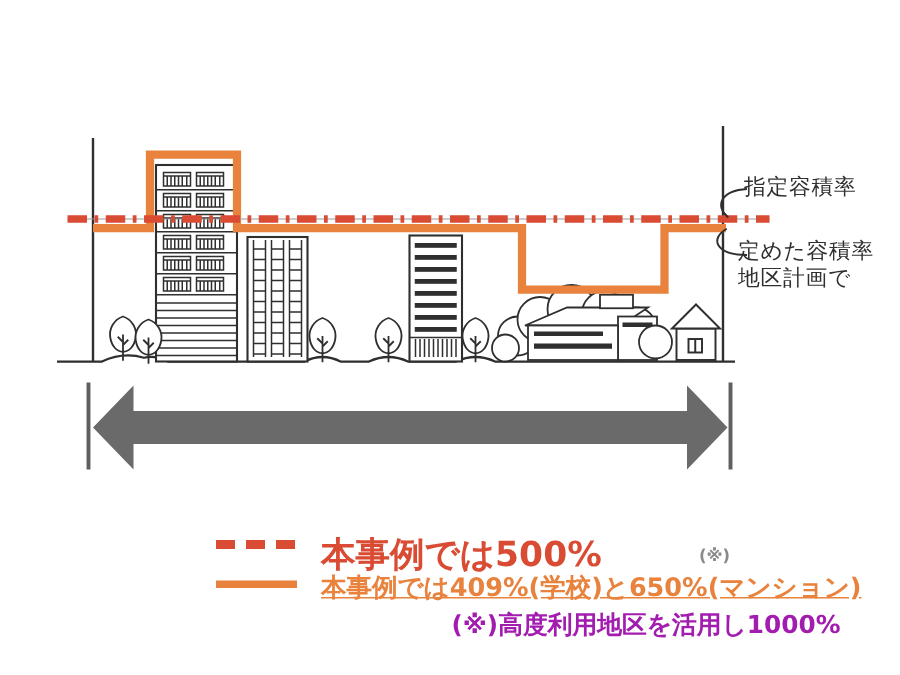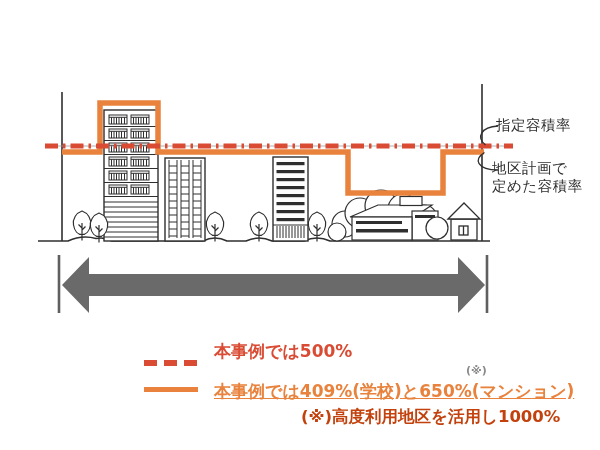--- a/index.html
+++ b/index.html
@@ -12,24 +12,24 @@
   .rlabel.designated{left:496px;top:117px;}
   .rlabel.district{left:492px;top:160px;}
   .legend-swatch-dashed{
     position:absolute;left:144px;top:360px;width:53px;height:6px;
     background:repeating-linear-gradient(90deg,#d94b33 0 13px,transparent 13px 20px);
   }
   .legend-swatch-solid{
     position:absolute;left:144px;top:387px;width:54px;height:5px;background:#e8823c;
   }
   .legend-text{position:absolute;font-weight:bold;white-space:nowrap;}
-  .legend-text.designated{left:214px;top:340px;font-size:17px;color:#d94b33;}
+  .legend-text.designated{left:214px;top:354px;font-size:23px;color:#d94b33;}
   .legend-text.district{left:214px;top:380px;font-size:17px;color:#e8823c;text-decoration:underline;}
   .legend-sup{position:absolute;left:466px;top:364px;font-size:11px;color:#8a8a8a;font-weight:bold;white-space:nowrap;}
-  .legend-footnote{position:absolute;left:301px;top:406px;font-size:16.5px;font-weight:bold;color:#c2410c;white-space:nowrap;}
+  .legend-footnote{position:absolute;left:301px;top:406px;font-size:16.5px;font-weight:bold;color:#a21caf;white-space:nowrap;}
 </style>
 </head>
 <body>
 
 <div id="canvas">
 
   <svg id="art" width="600" height="340" viewBox="0 0 600 340" fill="none" stroke-linecap="butt">
     <defs>
       <g id="balcony">
         <rect x="0" y="0" width="18" height="9" fill="#fff" stroke="#2f2f2f" stroke-width="1"></rect>
@@ -130,22 +130,22 @@
     <path d="M498 170 C477 170 473 159 484.5 152.5" stroke="#2f2f2f" stroke-width="1.3"></path>
 
     <g>
       <path d="M59 255 V313 M487 255 V313" stroke="#5f5f5f" stroke-width="2.6"></path>
       <polygon points="62,285 89,257 89,274 458,274 458,257 485,285 458,313 458,296 89,296 89,313" fill="#6a6a6a" stroke="none"></polygon>
     </g>
   </svg>
 
   <div class="rlabel designated">指定容積率</div>
   <div class="rlabel district">
+    <div>定めた容積率</div>
     <div>地区計画で</div>
-    <div>定めた容積率</div>
   </div>
 
   <div class="legend-swatch-dashed"></div>
   <div class="legend-text designated">本事例では500%</div>
 
   <div class="legend-swatch-solid"></div>
   <div class="legend-sup">(※)</div>
   <div class="legend-text district">本事例では409%(学校)と650%(マンション)</div>
 
   <div class="legend-footnote">(※)高度利用地区を活用し1000%</div>

